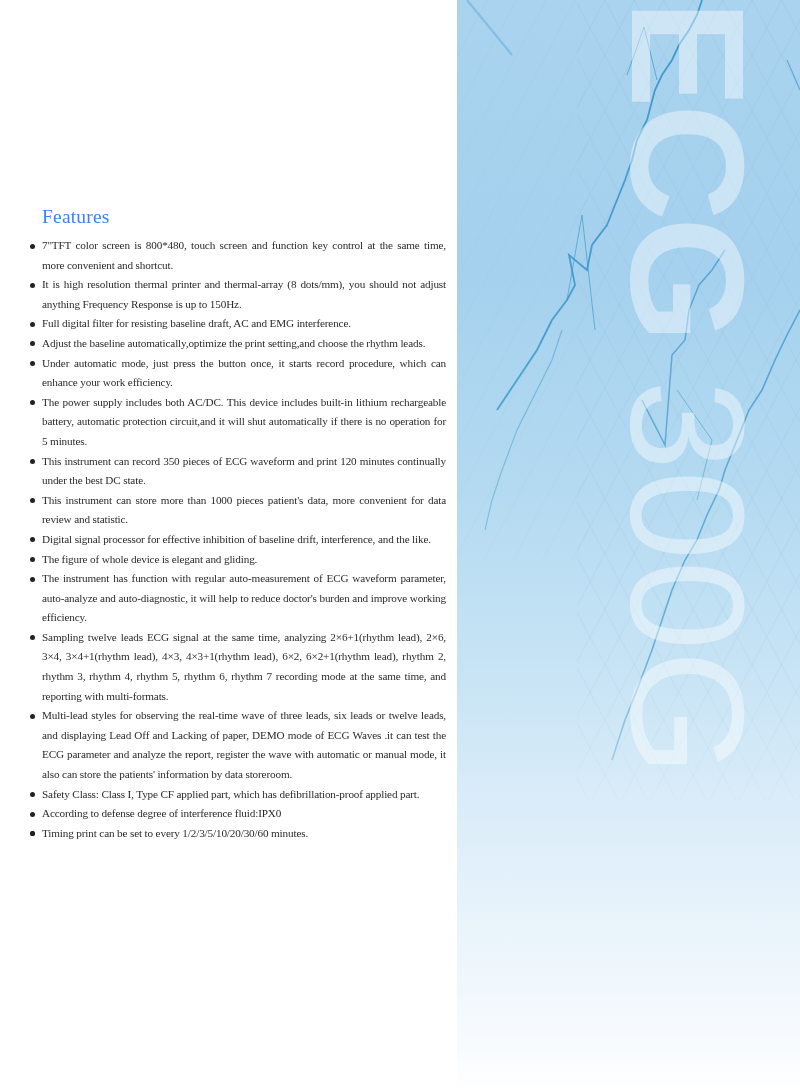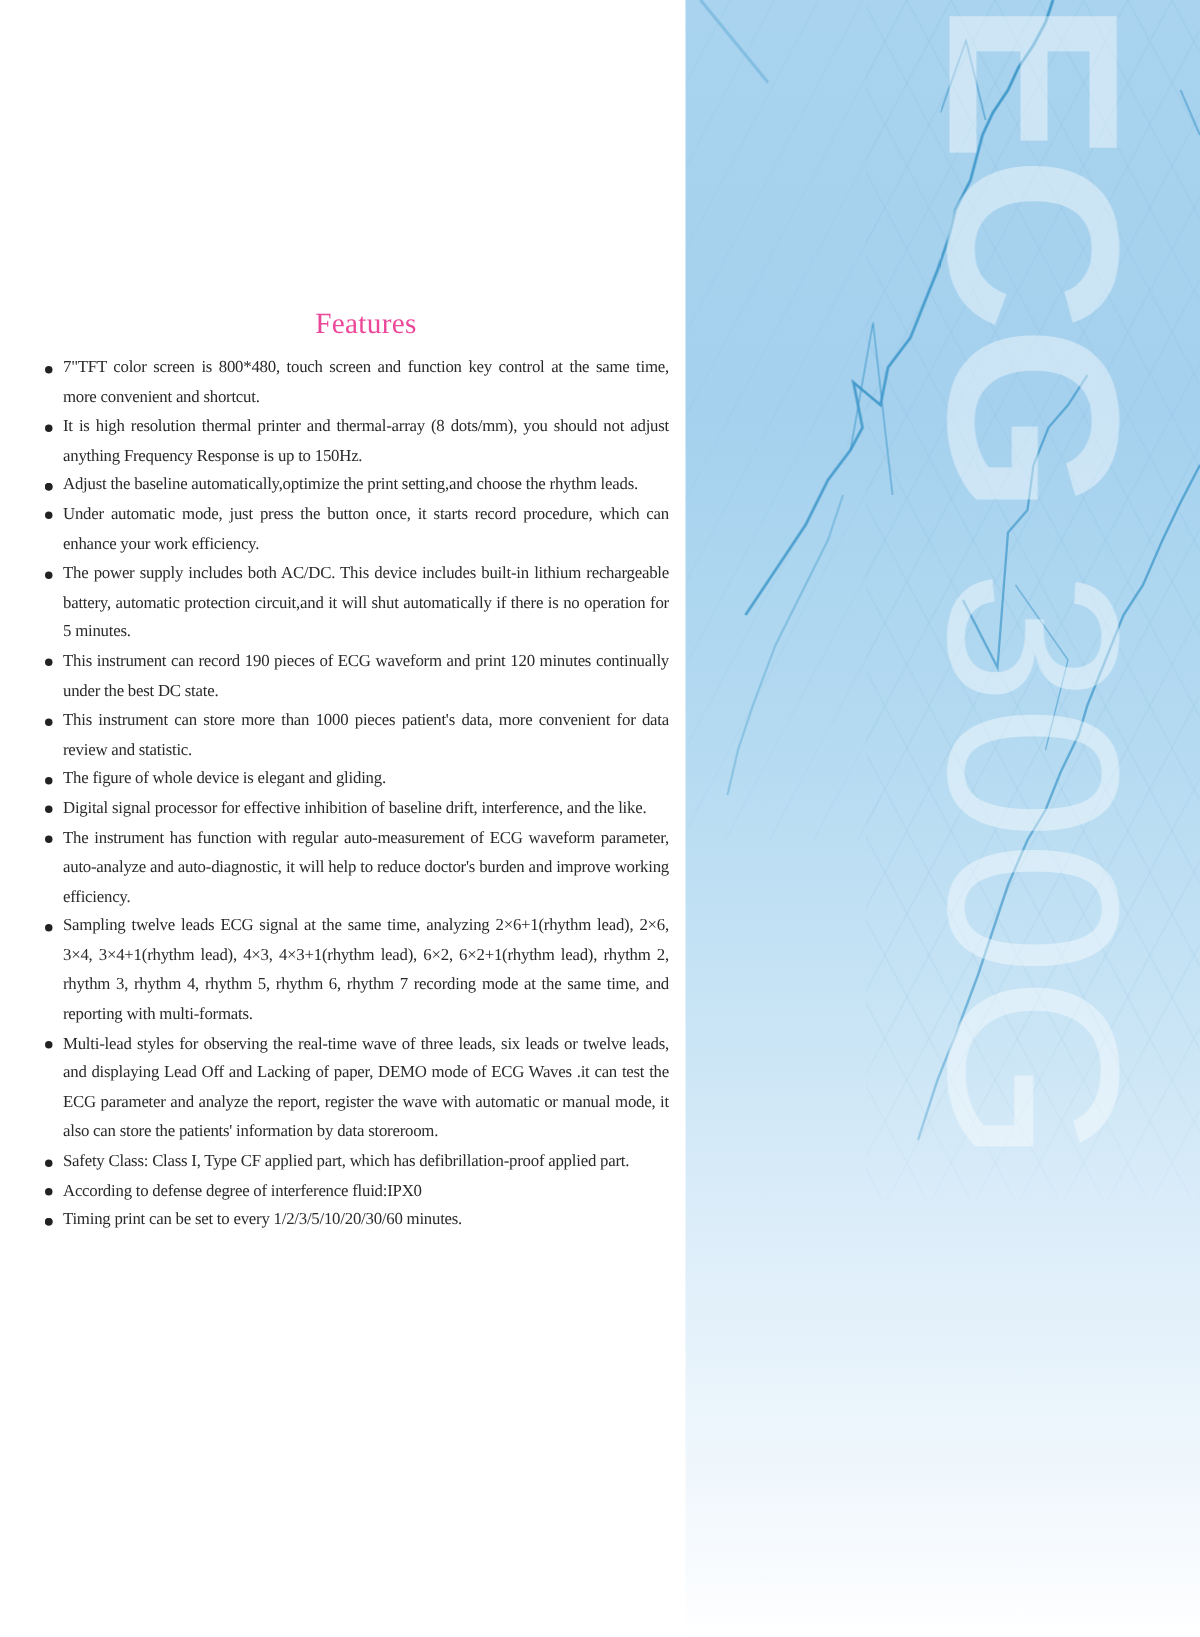--- a/index.html
+++ b/index.html
@@ -6,22 +6,22 @@
   body {
     width: 800px; height: 1091px; position: relative; overflow: hidden;
     background: #ffffff;
     font-family: "Liberation Serif", "DejaVu Serif", serif;
     color: #2a2a2a;
   }
   .content {
     position: absolute; left: 30px; top: 206px; width: 416px;
   }
   .heading {
-    font-size: 19.5px; font-weight: normal; color: #ec4899;
-    margin: 0 0 8px 12px; letter-spacing: 0.2px; text-align: center;
+    font-size: 19.5px; font-weight: normal; color: #3b82f6;
+    margin: 0 0 8px 12px; letter-spacing: 0.2px;
   }
   ul.features {
     list-style: none; margin: 0; padding: 0;
   }
   ul.features li {
     position: relative; padding-left: 12px;
     font-size: 11.2px; line-height: 19.6px;
     text-align: justify; letter-spacing: -0.15px;
   }
   ul.features li .bullet {
@@ -47,28 +47,28 @@
   .vtext .model { font-weight: normal; letter-spacing: 0px; }
 </style>
 </head>
 <body>
 
 <div class="content">
   <h2 class="heading">Features</h2>
   <ul class="features">
     <li><span class="bullet"></span><span>7"TFT color screen is 800*480, touch screen and function key control at the same time, more convenient and shortcut.</span></li>
     <li><span class="bullet"></span><span>It is high resolution thermal printer and thermal-array (8 dots/mm), you should not adjust anything Frequency Response is up to 150Hz.</span></li>
-    <li><span class="bullet"></span></li>
+    <li><span class="bullet"></span><span>Full digital filter for resisting baseline draft, AC and EMG interference.</span></li>
     <li><span class="bullet"></span><span>Adjust the baseline automatically,optimize the print setting,and choose the rhythm leads.</span></li>
     <li><span class="bullet"></span><span>Under automatic mode, just press the button once, it starts record procedure, which can enhance your work efficiency.</span></li>
     <li><span class="bullet"></span><span>The power supply includes both AC/DC. This device includes built-in lithium rechargeable battery, automatic protection circuit,and it will shut automatically if there is no operation for 5 minutes.</span></li>
-    <li><span class="bullet"></span><span>This instrument can record 190 pieces of ECG waveform and print 120 minutes continually under the best DC state.</span></li>
+    <li><span class="bullet"></span><span>This instrument can record 350 pieces of ECG waveform and print 120 minutes continually under the best DC state.</span></li>
     <li><span class="bullet"></span><span>This instrument can store more than 1000 pieces patient's data, more convenient for data review and statistic.</span></li>
+    <li><span class="bullet"></span><span>Digital signal processor for effective inhibition of baseline drift, interference, and the like.</span></li>
     <li><span class="bullet"></span><span>The figure of whole device is elegant and gliding.</span></li>
-    <li><span class="bullet"></span><span>Digital signal processor for effective inhibition of baseline drift, interference, and the like.</span></li>
     <li><span class="bullet"></span><span>The instrument has function with regular auto-measurement of ECG waveform parameter, auto-analyze and auto-diagnostic, it will help to reduce doctor's burden and improve working efficiency.</span></li>
     <li><span class="bullet"></span><span>Sampling twelve leads ECG signal at the same time, analyzing 2×6+1(rhythm lead), 2×6, 3×4, 3×4+1(rhythm lead), 4×3, 4×3+1(rhythm lead), 6×2, 6×2+1(rhythm lead), rhythm 2, rhythm 3, rhythm 4, rhythm 5, rhythm 6, rhythm 7 recording mode at the same time, and reporting with multi-formats.</span></li>
     <li><span class="bullet"></span><span>Multi-lead styles for observing the real-time wave of three leads, six leads or twelve leads, and displaying Lead Off and Lacking of paper, DEMO mode of ECG Waves .it can test the ECG parameter and analyze the report, register the wave with automatic or manual mode, it also can store the patients' information by data storeroom.</span></li>
     <li><span class="bullet"></span><span>Safety Class: Class I, Type CF applied part, which has defibrillation-proof applied part.</span></li>
     <li><span class="bullet"></span><span>According to defense degree of interference fluid:IPX0</span></li>
     <li><span class="bullet"></span></li>
     <li><span class="bullet"></span><span>Timing print can be set to every 1/2/3/5/10/20/30/60 minutes.</span></li>
   </ul>
 </div>
 

